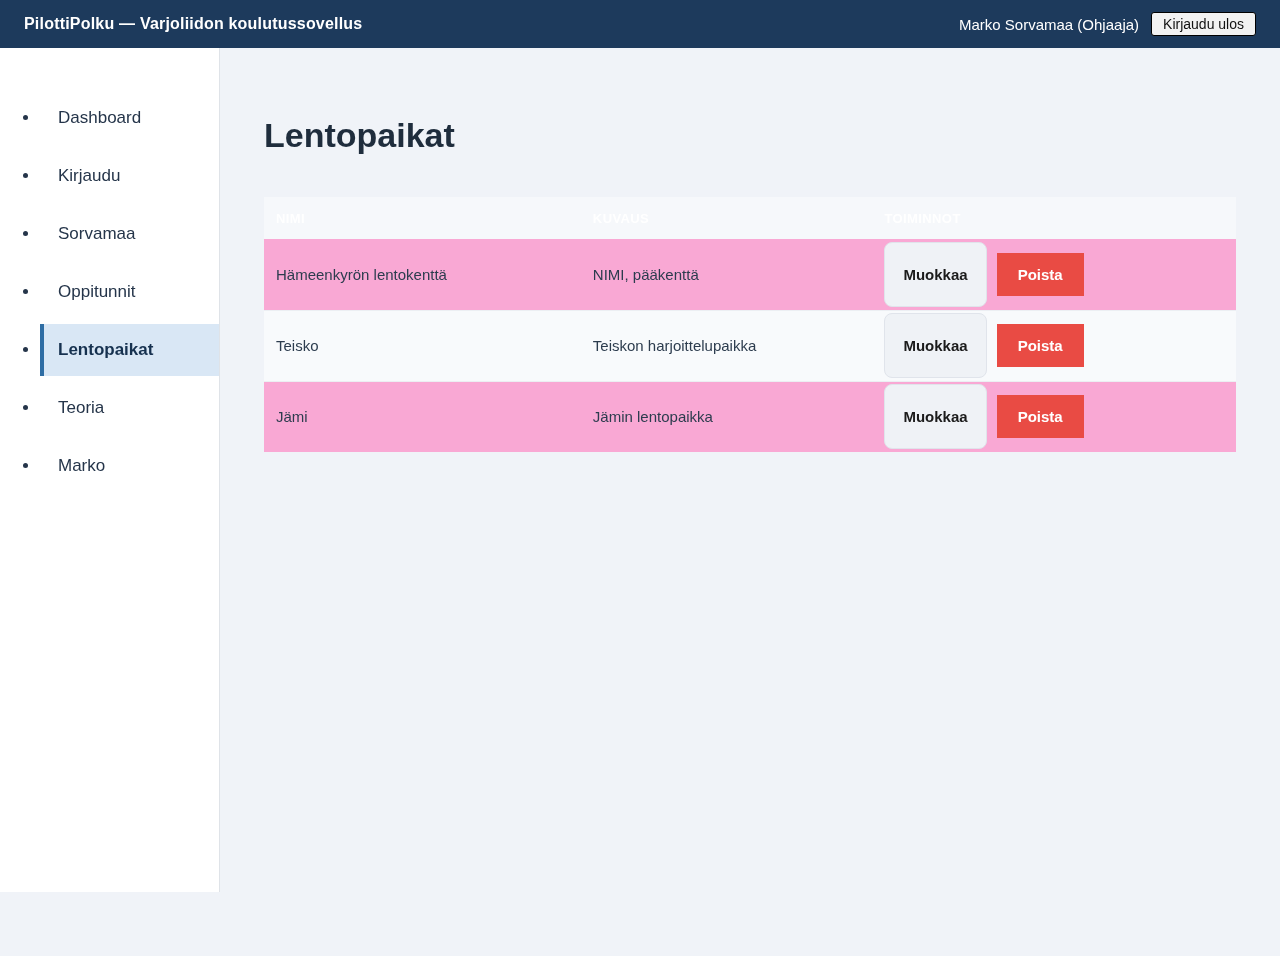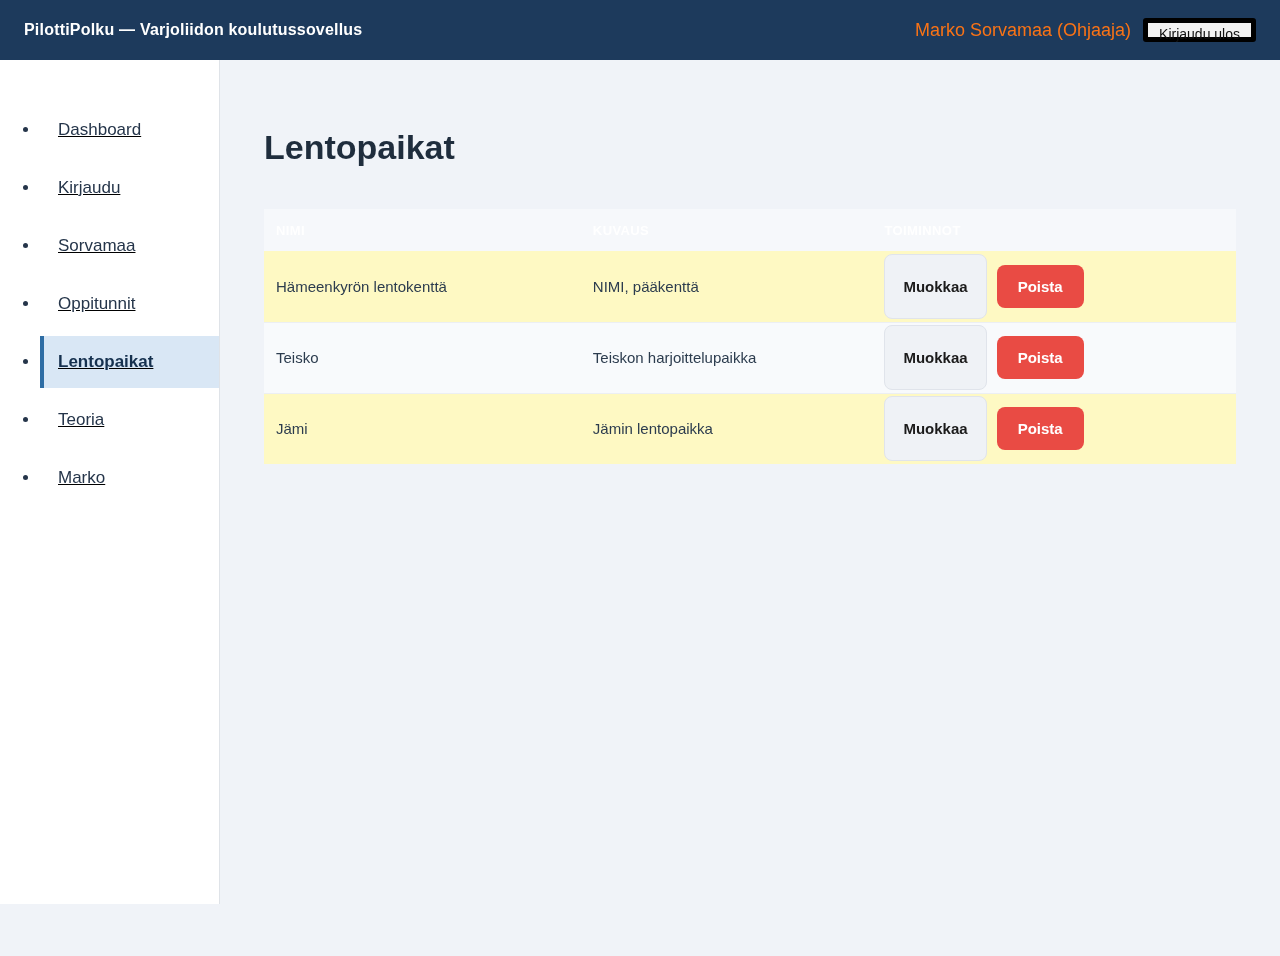--- a/index.html
+++ b/index.html
@@ -6,60 +6,59 @@
   html, body {
     margin: 0; padding: 0;
     width: 1280px; height: 956px;
     background: #f0f3f8;
     font-family: "Liberation Sans", sans-serif;
     overflow: hidden;
   }
 
   
   .topbar {
-    height: 60px;
+    height: 48px;
     background: #1d3a5c;
     display: flex;
     align-items: center;
     justify-content: space-between;
     padding: 0 24px;
   }
   .app-title {
     color: #ffffff;
     font-size: 16px;
     font-weight: 600;
     letter-spacing: 0.2px;
   }
   .topbar-right { display: flex; align-items: center; gap: 12px; }
-  .user-name { color: #f97316; font-size: 18px; }
+  .user-name { color: #ffffff; font-size: 15px; }
   .logout-btn {
     background: #f2f2f2;
     color: #111111;
-    border: 5px solid #000000;
+    border: 1px solid #000000;
     border-radius: 3px;
     font-family: "Liberation Sans", sans-serif;
     font-size: 14px;
     padding: 3px 11px;
     height: 24px;
     line-height: 16px;
     cursor: pointer;
   }
 
   
   .layout { display: flex; height: 900px; }
 
   
   .sidebar {
     width: 220px;
     height: 844px;
     background: #ffffff;
     border-right: 1px solid #dfe3e8;
     padding-top: 38px;
     flex: 0 0 220px;
-    text-decoration: underline;
   }
   .sidebar ul {
     list-style: disc;
     margin: 0;
     padding: 0 0 0 40px;
   }
   .sidebar li {
     margin: 6px 0;
     color: #25354a;
     font-size: 17px;
@@ -124,21 +123,21 @@
     height: 42px;
   }
   th {
     text-align: left;
     color: #ffffff;
     font-size: 13px;
     font-weight: bold;
     letter-spacing: 0.4px;
     padding-left: 12px;
   }
-  tbody tr { height: 71px; background: #fef9c3; }
+  tbody tr { height: 71px; background: #f9a8d4; }
   tbody tr:nth-child(even) { background: #f8fafc; }
   tbody tr + tr { border-top: 1px solid #eceff3; }
   td {
     font-size: 15px;
     color: #2c3c4e;
     padding-left: 12px;
     vertical-align: middle;
   }
   .btn-edit {
     background: #eff2f6;
@@ -149,21 +148,21 @@
     font-size: 15px;
     font-weight: bold;
     padding: 23px 18px;
     margin-right: 10px;
     cursor: pointer;
   }
   .btn-delete {
     background: #e94b44;
     color: #ffffff;
     border: none;
-    border-radius: 8px;
+    border-radius: 0;
     font-family: "Liberation Sans", sans-serif;
     font-size: 15px;
     font-weight: bold;
     padding: 13px 21px;
     cursor: pointer;
   }
 </style>
 </head>
 <body>
 

